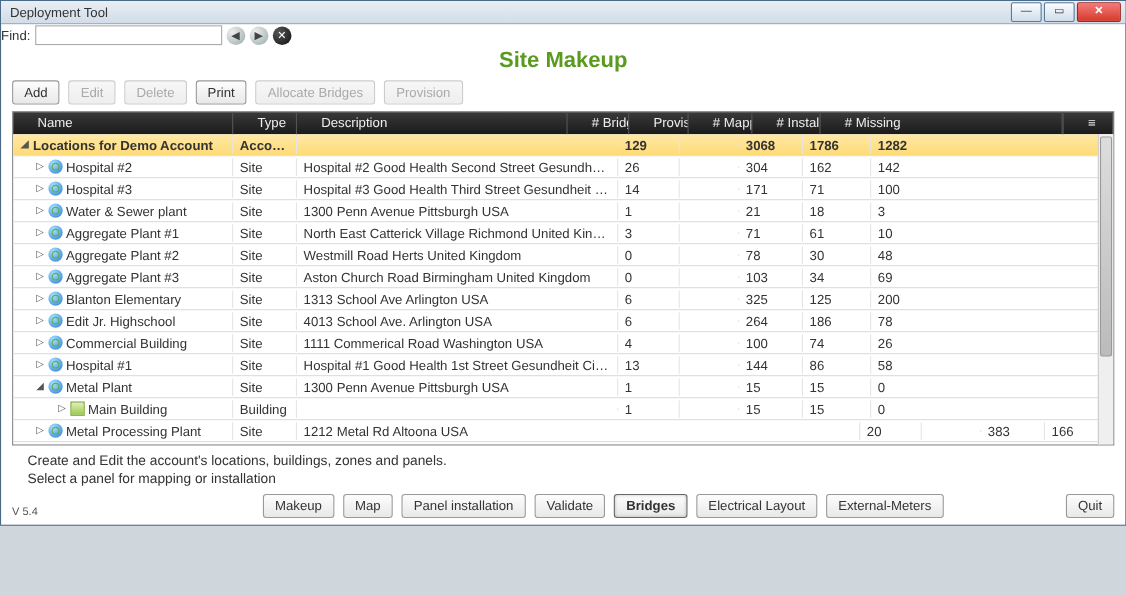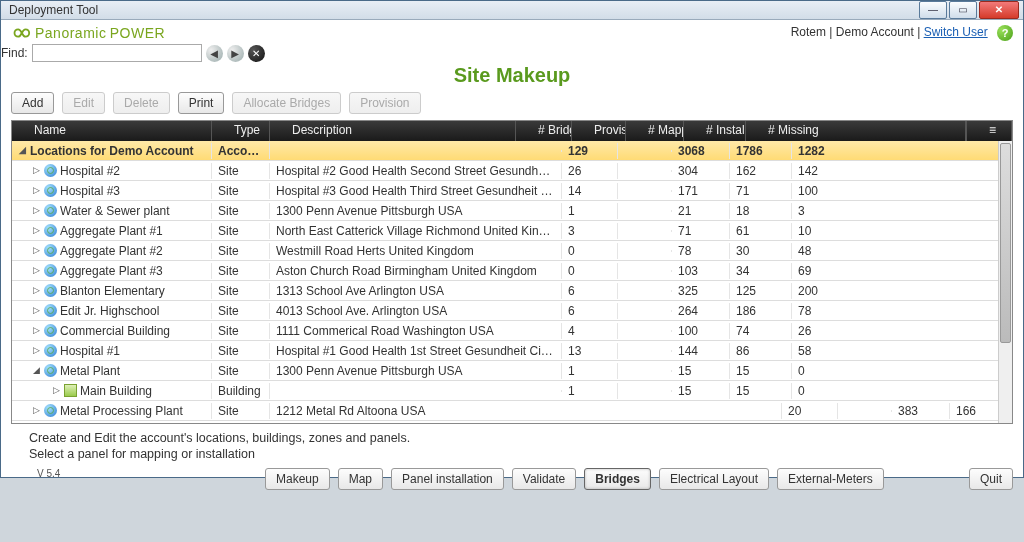--- a/index.html
+++ b/index.html
@@ -63,62 +63,42 @@
   .globe-icon::after { content:""; position:absolute; left:3px; top:3px; width:5px; height:5px; border:1px solid rgba(90,170,80,.9); border-radius:50%; }
   .bldg-icon { width:13px; height:13px; display:inline-block; background:linear-gradient(#dff0b8,#9acb4c); border:1px solid #7aa231; flex-shrink:0; }
   .indent-1 .td.col-name { padding-left:20px; }
   .indent-2 .td.col-name { padding-left:40px; }
 
   
   .vscroll { position:absolute; right:0; top:20px; bottom:0; width:14px; background:#efefef; border-left:1px solid #ccc; }
   .vscroll .thumb { position:absolute; left:1px; right:1px; top:2px; height:200px; background:linear-gradient(#ddd,#bbb); border:1px solid #999; border-radius:2px; }
 
   
-  .helptext { padding:6px 12px 2px; font-size:12.5px; color:#333; line-height:16px;margin-left:16px; }
-
-  
-  .footer { display:flex; align-items:flex-start; padding:4px 10px 6px; gap:8px;margin-left:26px; }
+  .helptext { padding:6px 24px 2px; font-size:12.5px; color:#333; line-height:16px; }
+
+  
+  .footer { display:flex; align-items:flex-end; padding:4px 10px 6px; gap:8px; }
   .version { font-size:10px; color:#555; width:220px; }
   .footer .btn.active { border-color:#666; box-shadow:inset 0 0 3px rgba(0,0,0,.25); font-weight:bold; }
   .footer .right { margin-left:auto; }
 </style>
 </head>
 <body>
 
 <div class="window">
 
   <div class="titlebar">
     <div class="title-text">Deployment Tool</div>
     <div class="win-btns">
       <div class="win-btn">—</div>
       <div class="win-btn">▭</div>
       <div class="win-btn close">✕</div>
     </div>
   </div>
 
-  <div class="topstrip">
-    <div class="logo">
-      <svg class="logo-icon" viewBox="0 0 24 24">
-        <path d="M6 12c0-2 1.5-4 4-4 2 0 3 2 4 4s2 4 4 4c2.5 0 4-2 4-4s-1.5-4-4-4c-2 0-3 2-4 4s-2 4-4 4c-2.5 0-4-2-4-4z" fill="none" stroke="#7aa61f" stroke-width="2"></path>
-      </svg>
-      <div>
-        <span class="logo-text">Panoramic</span>
-        <span class="logo-text power">POWER</span>
-      </div>
-    </div>
-    <div class="spacer"></div>
-    <div class="userline">
-      <span>Rotem</span>
-      <span> | </span>
-      <span>Demo Account</span>
-      <span> | </span>
-      <a href="#">Switch User</a>
-      <span class="help-icon">?</span>
-    </div>
-  </div>
 
   <div class="findrow">
     <label>Find:</label>
     <input type="text" value="" style="">
     <div class="nav-btn">◀</div>
     <div class="nav-btn">▶</div>
     <div class="nav-btn x">✕</div>
   </div>
 
   <div class="page-title">Site Makeup</div>

